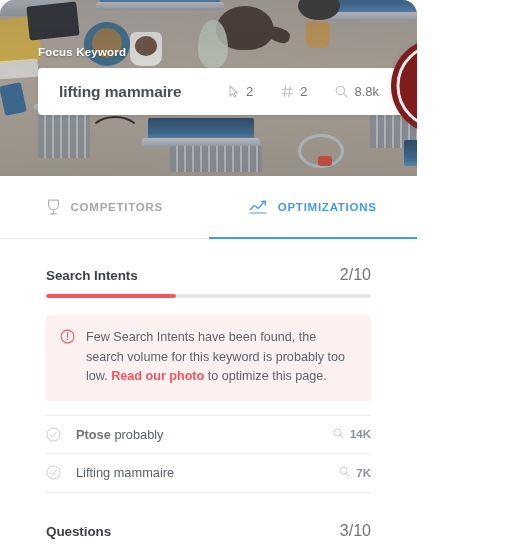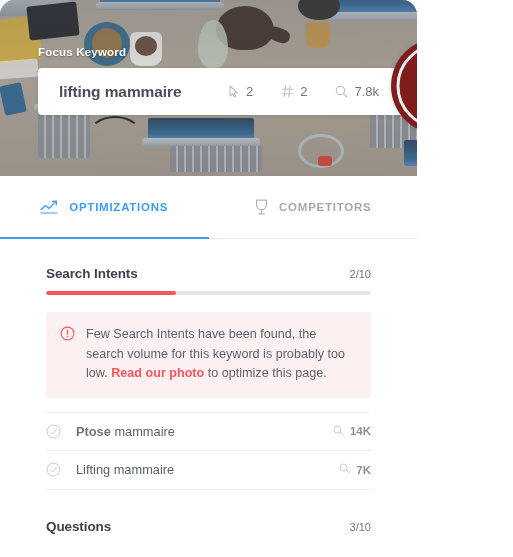--- a/index.html
+++ b/index.html
@@ -115,21 +115,21 @@
   }
   .tab svg { display:block; }
 
   
   .content { padding:0 46px; background:#fff; }
   .sec-head {
     display:flex; align-items:baseline; justify-content:space-between;
     padding-top:27px;
   }
   .sec-title { font-size:13.5px; font-weight:700; color:#3d424b; letter-spacing:-.1px; }
-  .sec-count { font-size:11px; color:#6f757e; }
+  .sec-count { font-size:16px; color:#6f757e; }
   .pbar {
     margin-top:10px; height:4px; border-radius:2px;
     background:#e4e7e8; overflow:hidden;
   }
   .pbar > i { display:block; height:100%; border-radius:2px; }
 
   .alert {
     margin-top:17px;
     background:#fdf0f1; border-radius:3px;
     padding:13px 16px 14px 14px;
@@ -238,55 +238,55 @@
           <span class="mval">2</span>
         </div>
 
         <div class="metric">
           <span>
             <svg width="13" height="13" viewBox="0 0 13 13" aria-hidden="true">
               <circle cx="5.4" cy="5.4" r="4.2" fill="none" stroke="#b9bec4" stroke-width="1.1"></circle>
               <path d="M8.6 8.6 L12 12" stroke="#b9bec4" stroke-width="1.1" stroke-linecap="round"></path>
             </svg>
           </span>
-          <span class="mval">7.8k</span>
+          <span class="mval">8.8k</span>
         </div>
 
       </div>
     </div>
 
     <div class="score-ring">
       <svg width="96" height="96" viewBox="0 0 96 96" aria-hidden="true">
         <circle cx="48" cy="48" r="41" fill="none" stroke="#eceef0" stroke-width="3"></circle>
         <circle id="score-arc" cx="48" cy="48" r="41" fill="none" stroke="#f07a35" stroke-width="3.4" stroke-linecap="butt" transform="rotate(-90 48 48)" stroke-dasharray="115.92476891746335 257.610597594363"></circle>
       </svg>
       <div class="score-val">45</div>
     </div>
   </div>
 
   <div class="tabs">
+    <div class="tab">
+      <span>
+        <svg width="15" height="16" viewBox="0 0 15 16" aria-hidden="true">
+          <path d="M2.6 1.2 L12.4 1.2 L12.4 6.2 C12.4 9 10.2 10.8 7.5 10.8 C4.8 10.8 2.6 9 2.6 6.2 Z" fill="none" stroke="#b0b5bb" stroke-width="1.2" stroke-linejoin="round"></path>
+          <path d="M7.5 10.8 L7.5 14.4 M4.6 14.8 L10.4 14.8" fill="none" stroke="#b0b5bb" stroke-width="1.2" stroke-linecap="round"></path>
+        </svg>
+      </span>
+      <span>COMPETITORS</span>
+    </div>
     <div class="tab active">
       <span>
         <svg width="19" height="15" viewBox="0 0 19 15" aria-hidden="true">
           <path d="M1 9.5 C3.2 9.5 3.6 5.6 5.6 5.6 C7.2 5.6 7.4 8.2 9 8.2 C11.4 8.2 12.6 2.4 16 1.6" fill="none" stroke="#3f9cf0" stroke-width="1.4" stroke-linecap="round"></path>
           <path d="M12.6 1.4 L16.4 1.2 L16.2 5" fill="none" stroke="#3f9cf0" stroke-width="1.4" stroke-linecap="round" stroke-linejoin="round"></path>
           <path d="M1 13 L17 13" stroke="#3f9cf0" stroke-width="1.2" stroke-linecap="round"></path>
         </svg>
       </span>
       <span>OPTIMIZATIONS</span>
     </div>
-    <div class="tab">
-      <span>
-        <svg width="15" height="16" viewBox="0 0 15 16" aria-hidden="true">
-          <path d="M2.6 1.2 L12.4 1.2 L12.4 6.2 C12.4 9 10.2 10.8 7.5 10.8 C4.8 10.8 2.6 9 2.6 6.2 Z" fill="none" stroke="#b0b5bb" stroke-width="1.2" stroke-linejoin="round"></path>
-          <path d="M7.5 10.8 L7.5 14.4 M4.6 14.8 L10.4 14.8" fill="none" stroke="#b0b5bb" stroke-width="1.2" stroke-linecap="round"></path>
-        </svg>
-      </span>
-      <span>COMPETITORS</span>
-    </div>
   </div>
 
   <div class="content">
 
     <div class="sec-head">
       <div class="sec-title">Search Intents</div>
       <div class="sec-count">2/10</div>
     </div>
     <div class="pbar">
       <i id="pbar-0" style="width: 40%; background: rgb(248, 85, 95);"></i>
@@ -305,21 +305,21 @@
 
     <div class="rows">
 
       <div class="row">
         <span class="row-check">
           <svg width="15" height="15" viewBox="0 0 15 15" aria-hidden="true">
             <circle cx="7.5" cy="7.5" r="6.5" fill="none" stroke="#c9ced4" stroke-width="1"></circle>
             <path d="M4.6 8 L6.6 10 L10.6 4.9" fill="none" stroke="#c9ced4" stroke-width="1" stroke-linecap="round" stroke-linejoin="round"></path>
           </svg>
         </span>
-        <span class="row-label"><b>Ptose</b><span> mammaire</span><b></b></span>
+        <span class="row-label"><b>Ptose</b><span> probably</span><b></b></span>
         <span class="row-vol">
           <span>
             <svg width="11" height="11" viewBox="0 0 13 13" aria-hidden="true">
               <circle cx="5.4" cy="5.4" r="4.2" fill="none" stroke="#c3c8ce" stroke-width="1.1"></circle>
               <path d="M8.6 8.6 L12 12" stroke="#c3c8ce" stroke-width="1.1" stroke-linecap="round"></path>
             </svg>
           </span>
           <span class="v">14K</span>
         </span>
       </div>

